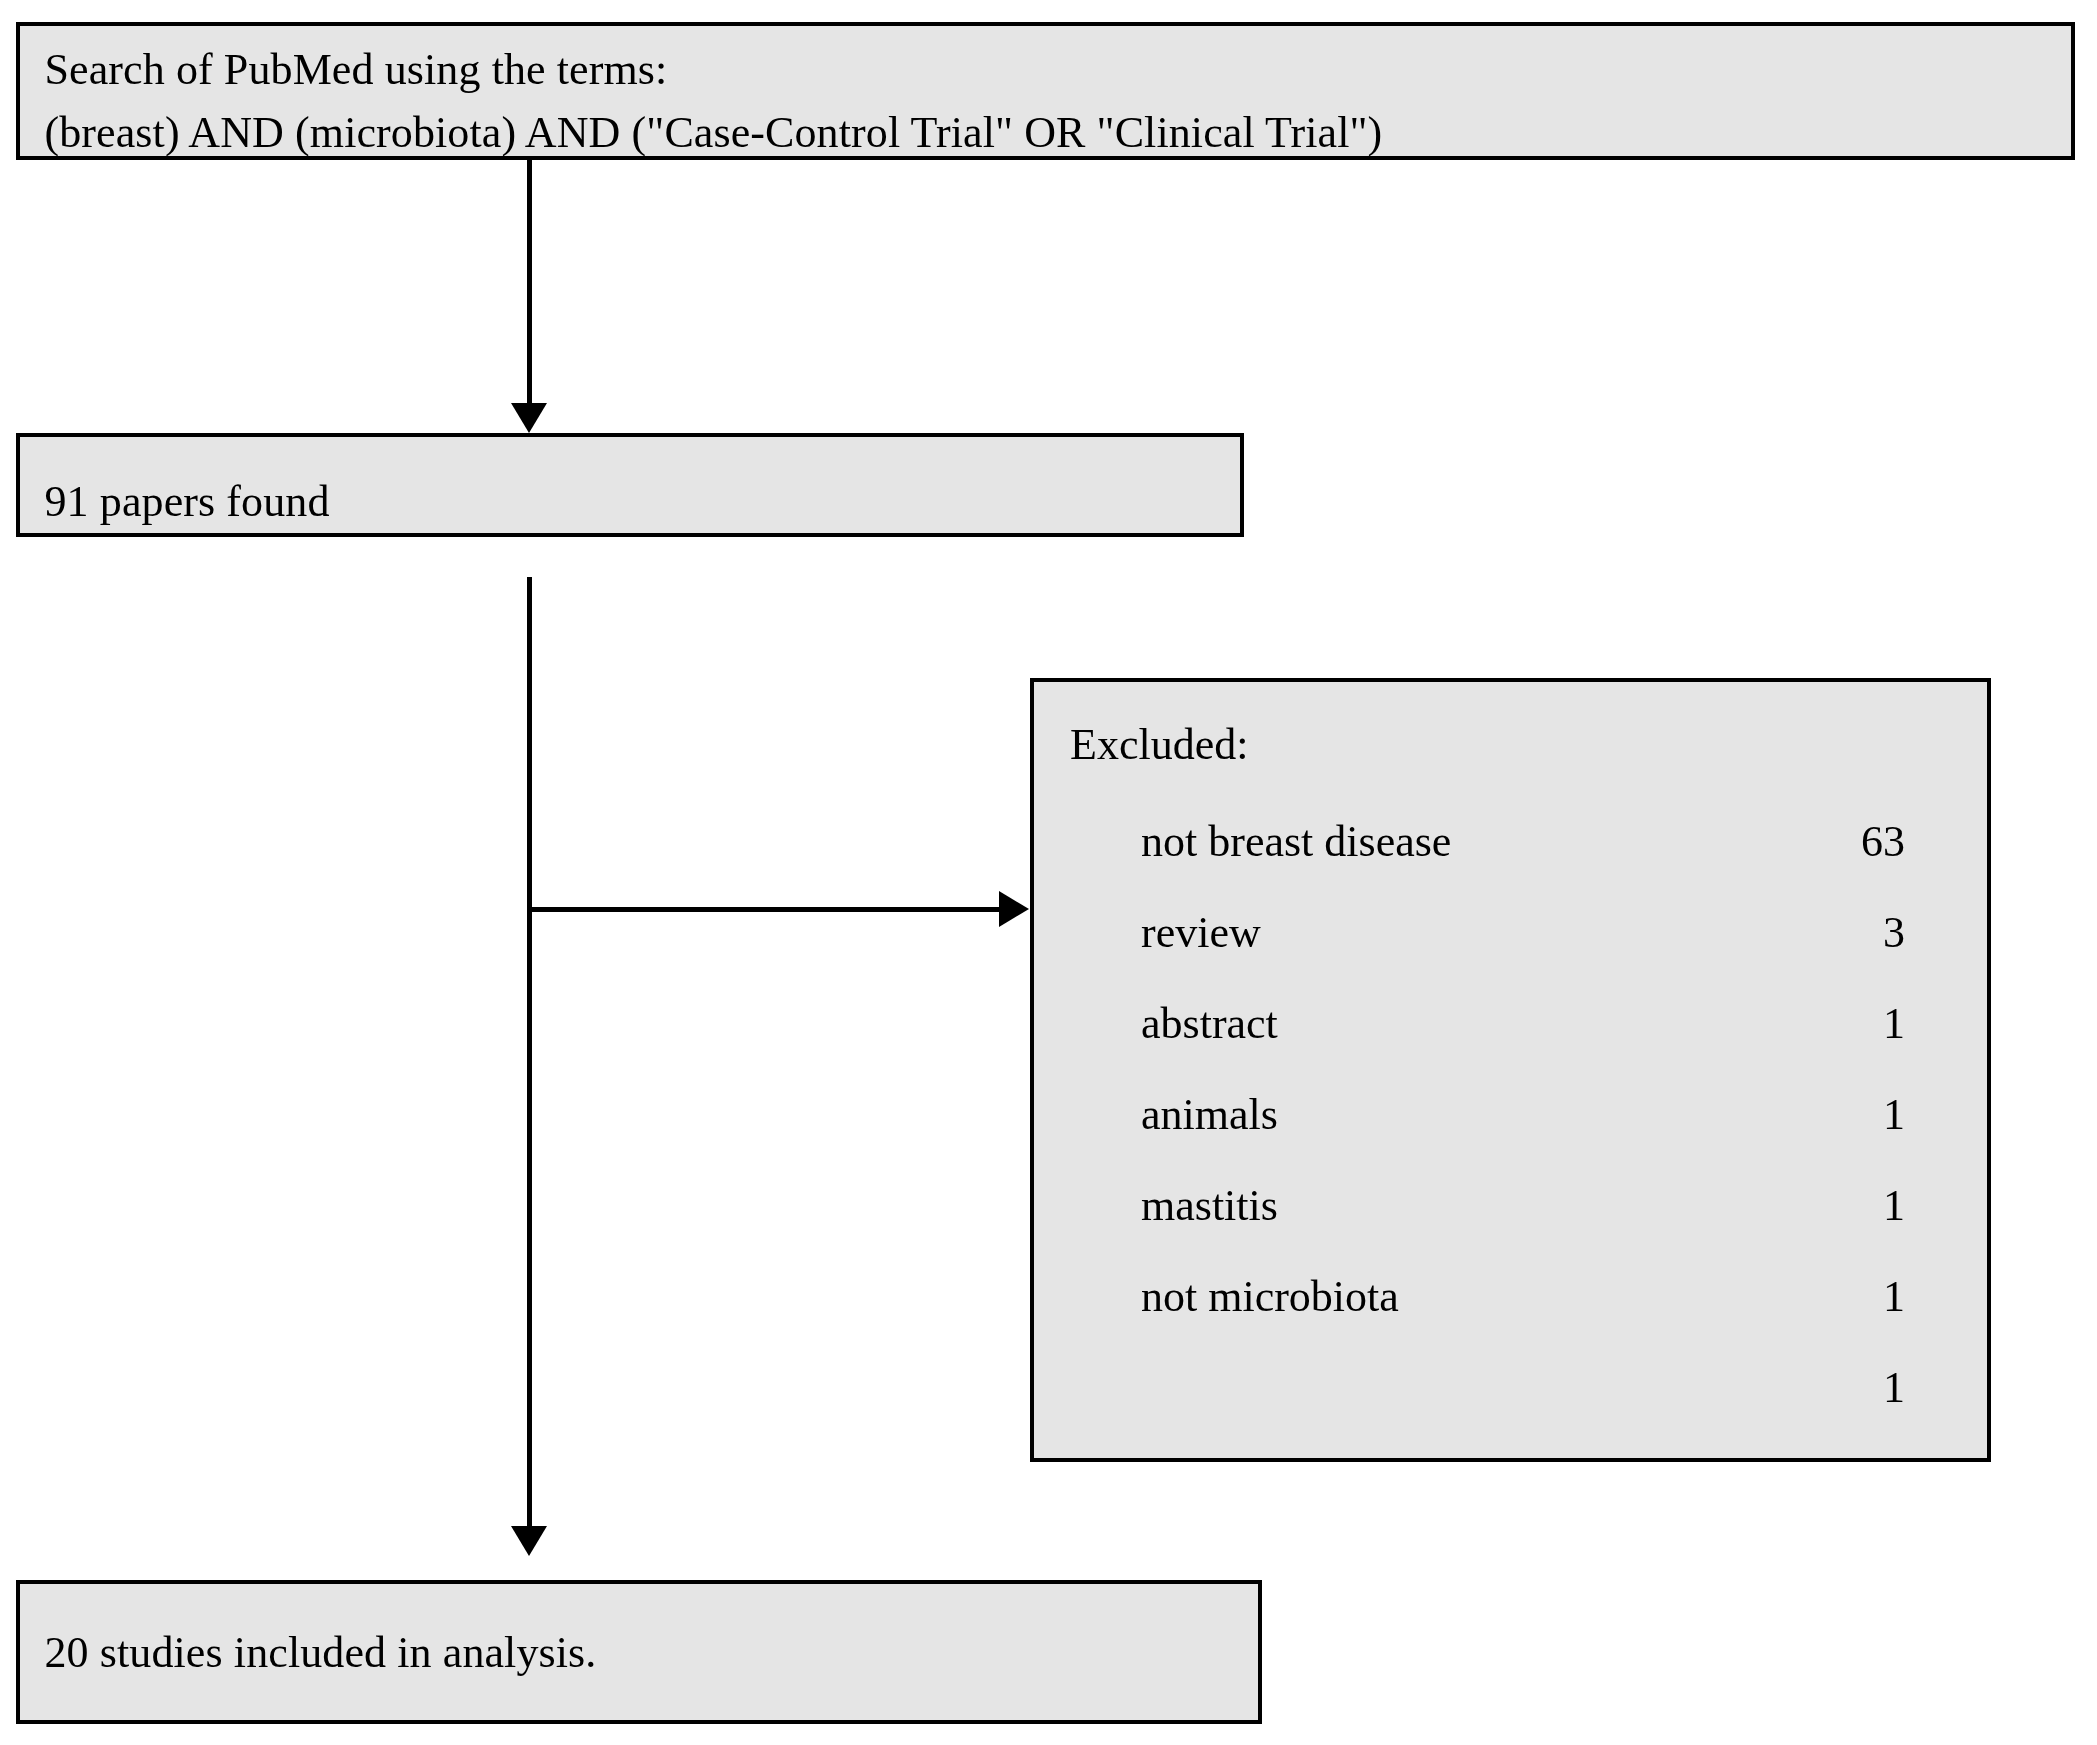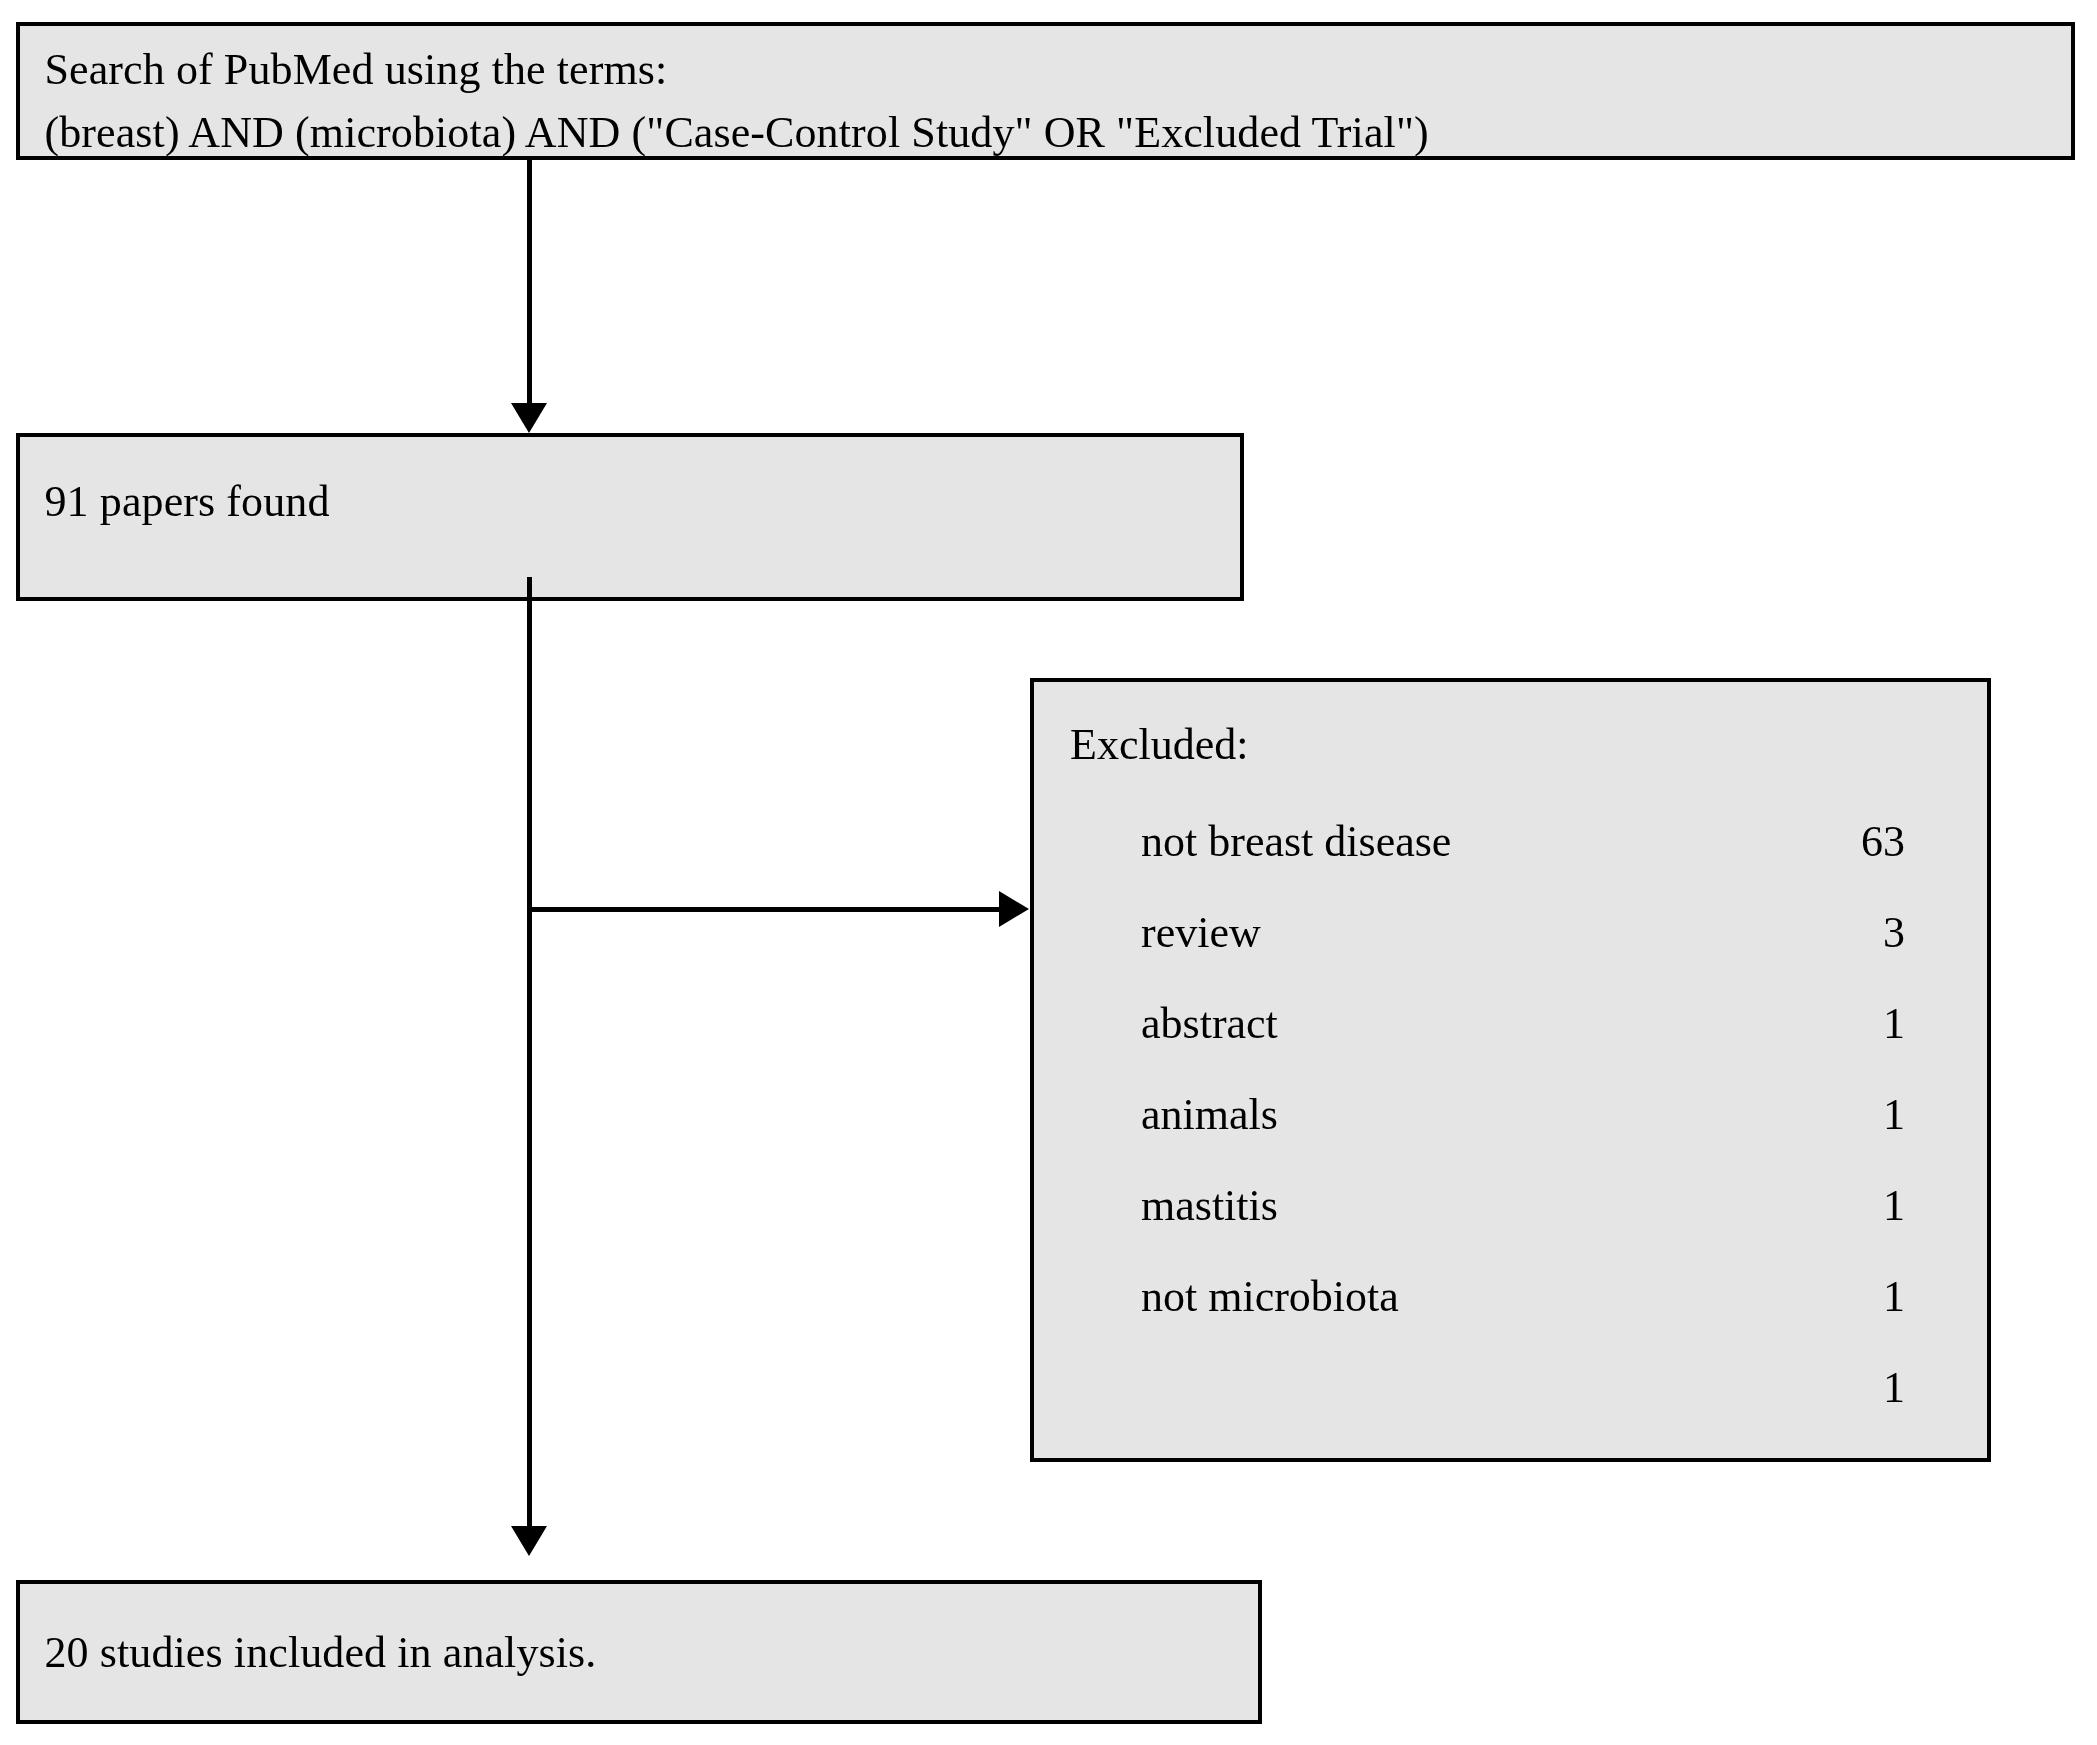--- a/index.html
+++ b/index.html
@@ -30,21 +30,21 @@
     left: 16px;
     top: 22px;
     width: 2059px;
     height: 138px;
     padding: 11.6px 19.3px 0 24.5px;
   }
   #box-found {
     left: 16px;
     top: 433px;
     width: 1228px;
-    height: 168px;
+    height: 104px;
     padding: 33px 19.3px 0 24.5px;
   }
   #box-excluded {
     left: 1030px;
     top: 678px;
     width: 961px;
     height: 784px;
     padding: 37px 30px 0 36px;
   }
   #box-included {
@@ -132,21 +132,21 @@
   #conn3-line  { left: 527px; top: 907px; width: 474px; }
   #conn3-arrow { left: 999px; top: 891px; }
 </style>
 </head>
 <body>
 
 <div id="page">
 
   <div class="flow-box" id="box-search">
     <div class="box-line">Search of PubMed using the terms:</div>
-    <div class="box-line">(breast) AND (microbiota) AND ("Case-Control Study" OR "Excluded Trial")</div>
+    <div class="box-line">(breast) AND (microbiota) AND ("Case-Control Trial" OR "Clinical Trial")</div>
   </div>
 
   <div class="connector-v" id="conn1-line"></div>
   <div class="arrow-down" id="conn1-arrow"></div>
 
   <div class="flow-box" id="box-found">
     <div class="box-line">91 papers found</div>
   </div>
 
   <div class="connector-v" id="conn2-line"></div>

